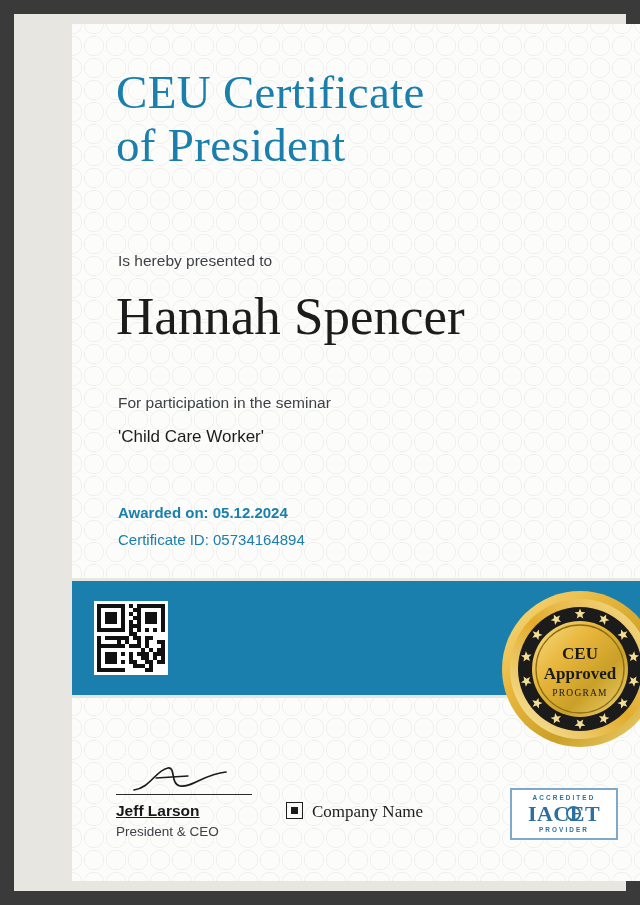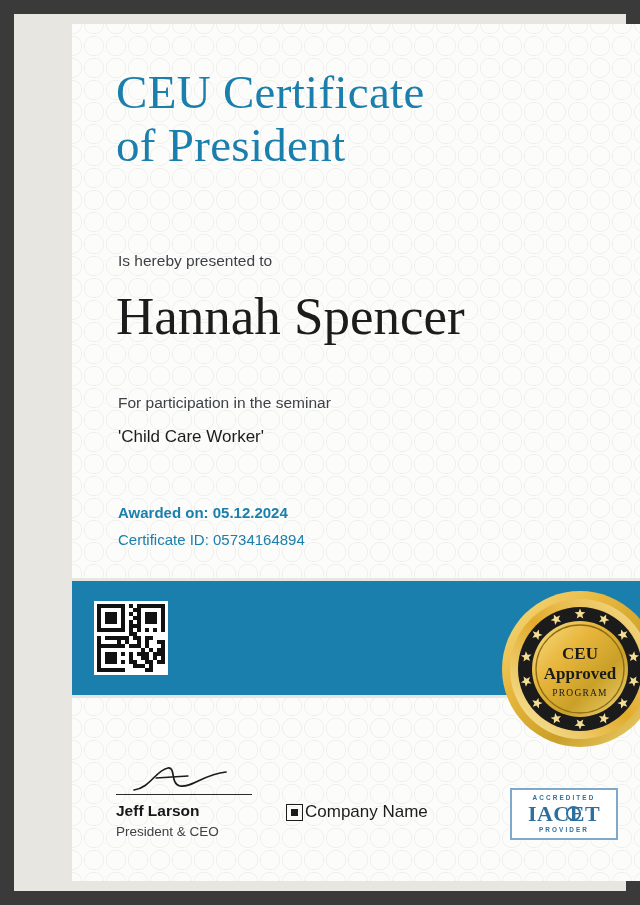--- a/index.html
+++ b/index.html
@@ -142,31 +142,32 @@
     position: absolute;
     left: 58px; top: 738px;
     width: 110px; height: 34px;
   }
   .sig-name {
     position: absolute;
     left: 44px; top: 778px;
     font-size: 15.5px;
     font-weight: bold;
     color: #17181a;
+    text-decoration: underline;
   }
   .sig-role {
     position: absolute;
     left: 44px; top: 800px;
     font-size: 13.5px;
     color: #3e4147;
   }
   .company {
     position: absolute;
     left: 214px; top: 778px;
-    display: flex; align-items: center; gap: 2px;
+    display: flex; gap: 9px; font-family: Liberation Serif, serif;
   }
   .company-box {
     width: 17px; height: 17px;
     border: 1.6px solid #1c1c1c;
     display: flex; align-items: center; justify-content: center;
   }
   .company-box b {
     width: 7px; height: 7px; background: #1c1c1c; display: block;
   }
   .company-name { font-size: 17px; color: #1c1c1c; }

